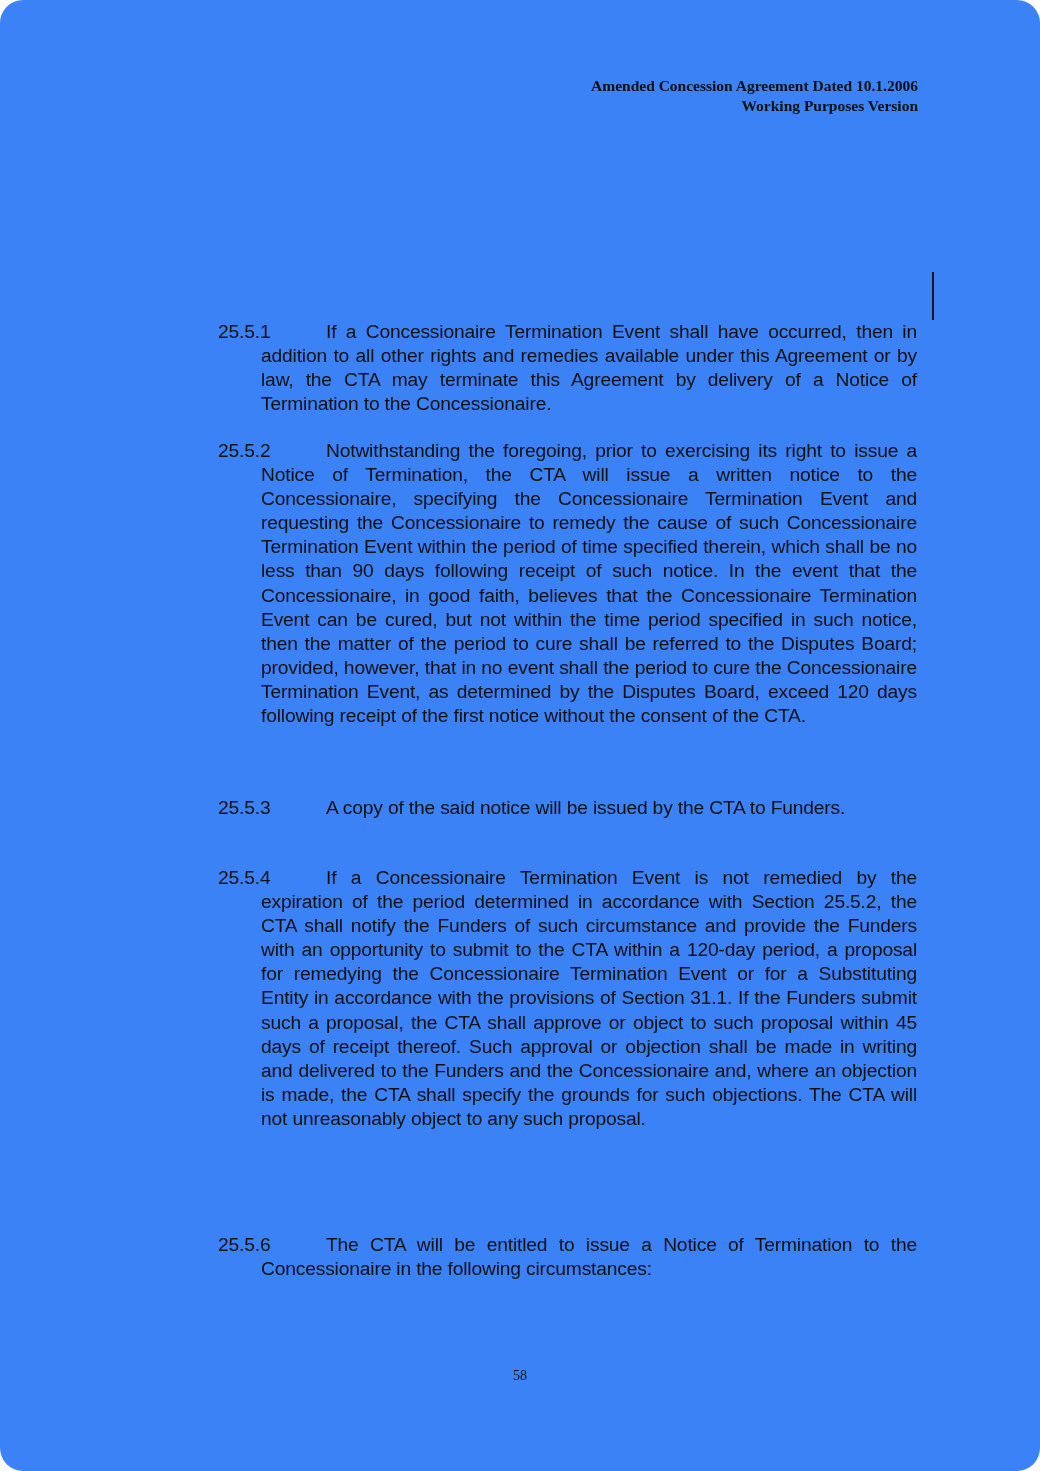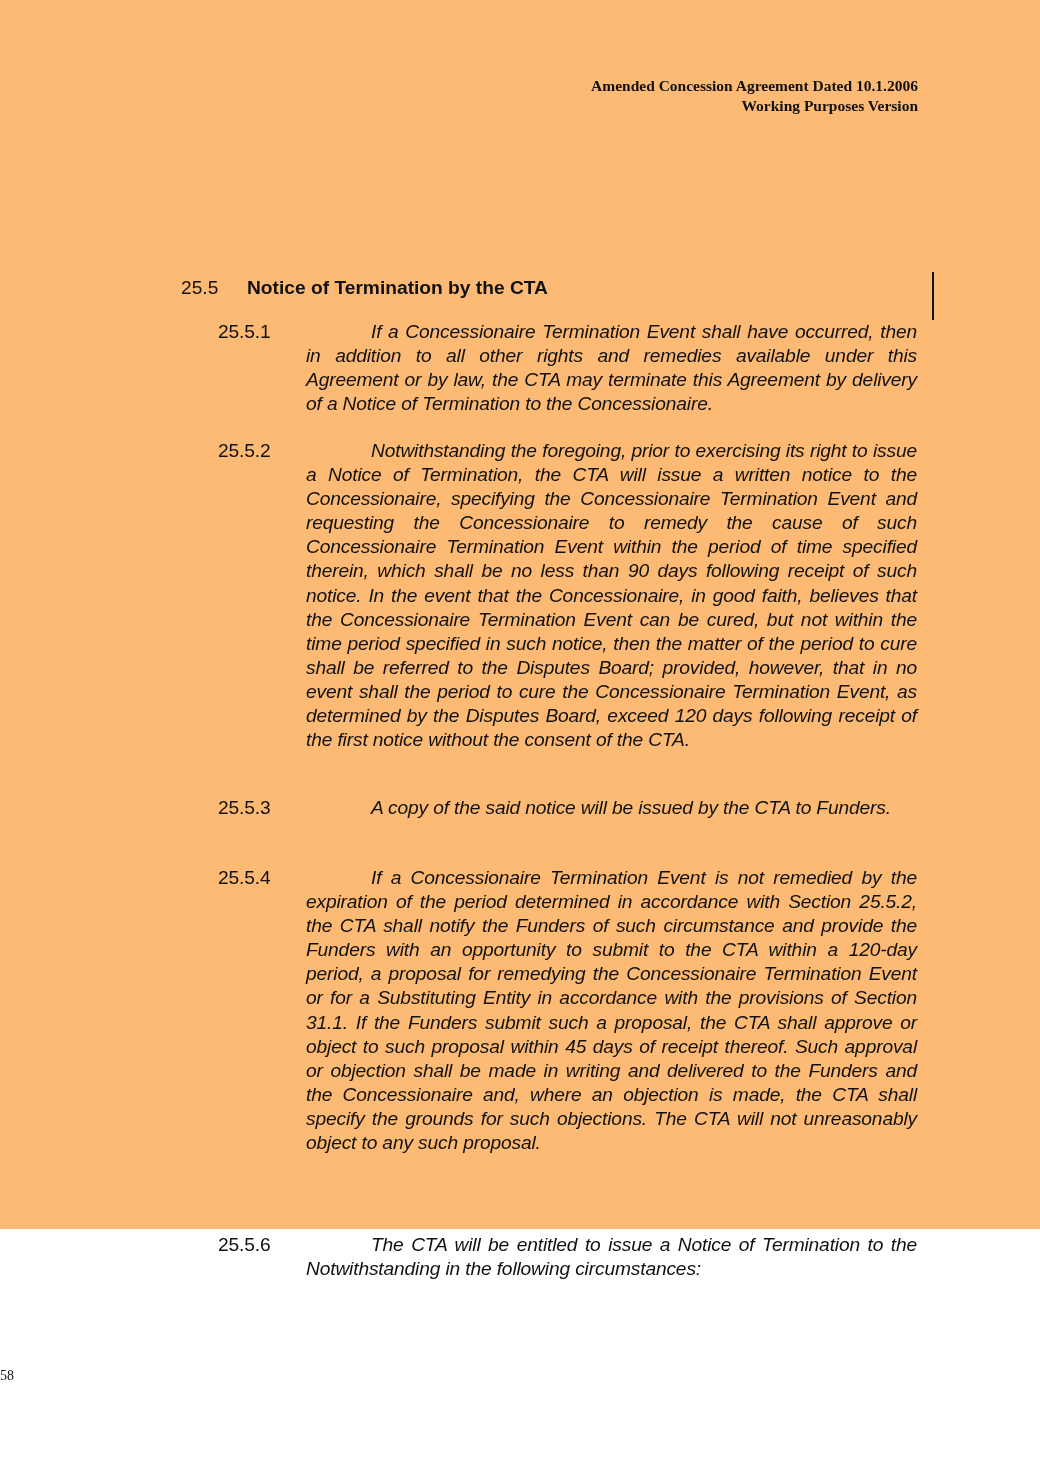--- a/index.html
+++ b/index.html
@@ -1,21 +1,21 @@
 <!DOCTYPE html>
 <html><head>
   <meta charset="utf-8">
   <style>
     html, body { margin: 0; padding: 0; background: #ffffff; }
     body {
       width: 1040px; height: 1471px; position: relative; overflow: hidden;
       color: #111111;
       font-family: "Liberation Sans", sans-serif;
     }
-    .page { position: absolute; left: 0; top: 0; width: 1040px; height: 1229px; background: #fdba74; }
+    .page { position: absolute; left: 0; top: 0; width: 1040px; height: 1471px; background: #3b82f6; border-radius: 23px; }
 
     .running-header {
       position: absolute; right: 122px; top: 76px;
       text-align: right;
       font-family: "Liberation Serif", serif;
       font-weight: bold; font-size: 15.5px; line-height: 20px;
     }
 
     .clause {
       position: absolute;
@@ -39,49 +39,47 @@
     .section-heading .sec-num { display: inline-block; width: 66px; }
     .section-heading .sec-title { font-weight: bold; }
 
     .change-bar {
       position: absolute; left: 932px; top: 272px;
       width: 2px; height: 48px; background: #111111;
     }
 
     
     .c55 { left: 218px; width: 699px; }
-    .c55 .body { margin-left: 88px; font-style: italic; }
+    .c55 .body { margin-left: 43px; }
     .c55 .first-line-indent { width: 65px; }
 
     #c1 { top: 320px; }
     #c2 { top: 439px; }
     #c3 { top: 796px; }
     #c4 { top: 866px; }
     #c5 { top: 1200px; }
     #c6 { top: 1233px; }
 
     .page-number {
       position: absolute; left: 0; width: 1040px; top: 1368px;
+      text-align: center;
       font-family: "Liberation Serif", serif; font-size: 14px;
     }
   </style>
 </head>
 <body>
 
 <div class="page">
 
   <div class="running-header">
     <div>Amended Concession Agreement Dated 10.1.2006</div>
     <div>Working Purposes Version</div>
   </div>
 
 
-  <div class="section-heading">
-    <span class="sec-num">25.5</span><span class="sec-title">Notice of Termination by the CTA</span>
-  </div>
 
   <div class="change-bar"></div>
 
   <div class="clause c55" id="c1">
     <span class="num">25.5.1</span>
     <span class="body"><span class="first-line-indent"></span><span>If a Concessionaire Termination Event shall have occurred, then in addition to all other rights and remedies available under this Agreement or by law, the CTA may terminate this Agreement by delivery of a Notice of Termination to the Concessionaire.</span></span>
   </div>
 
   <div class="clause c55" id="c2">
     <span class="num">25.5.2</span>
@@ -94,17 +92,17 @@
   </div>
 
   <div class="clause c55" id="c4">
     <span class="num">25.5.4</span>
     <span class="body"><span class="first-line-indent"></span><span>If a Concessionaire Termination Event is not remedied by the expiration of the period determined in accordance with Section 25.5.2, the CTA shall notify the Funders of such circumstance and provide the Funders with an opportunity to submit to the CTA within a 120-day period, a proposal for remedying the Concessionaire Termination Event or for a Substituting Entity in accordance with the provisions of Section 31.1. If the Funders submit such a proposal, the CTA shall approve or object to such proposal within 45 days of receipt thereof. Such approval or objection shall be made in writing and delivered to the Funders and the Concessionaire and, where an objection is made, the CTA shall specify the grounds for such objections. The CTA will not unreasonably object to any such proposal.</span></span>
   </div>
 
 
   <div class="clause c55" id="c6">
     <span class="num">25.5.6</span>
-    <span class="body"><span class="first-line-indent"></span><span>The CTA will be entitled to issue a Notice of Termination to the Notwithstanding in the following circumstances:</span></span>
+    <span class="body"><span class="first-line-indent"></span><span>The CTA will be entitled to issue a Notice of Termination to the Concessionaire in the following circumstances:</span></span>
   </div>
 
   <div class="page-number">58</div>
 </div>
 
 </body></html>

